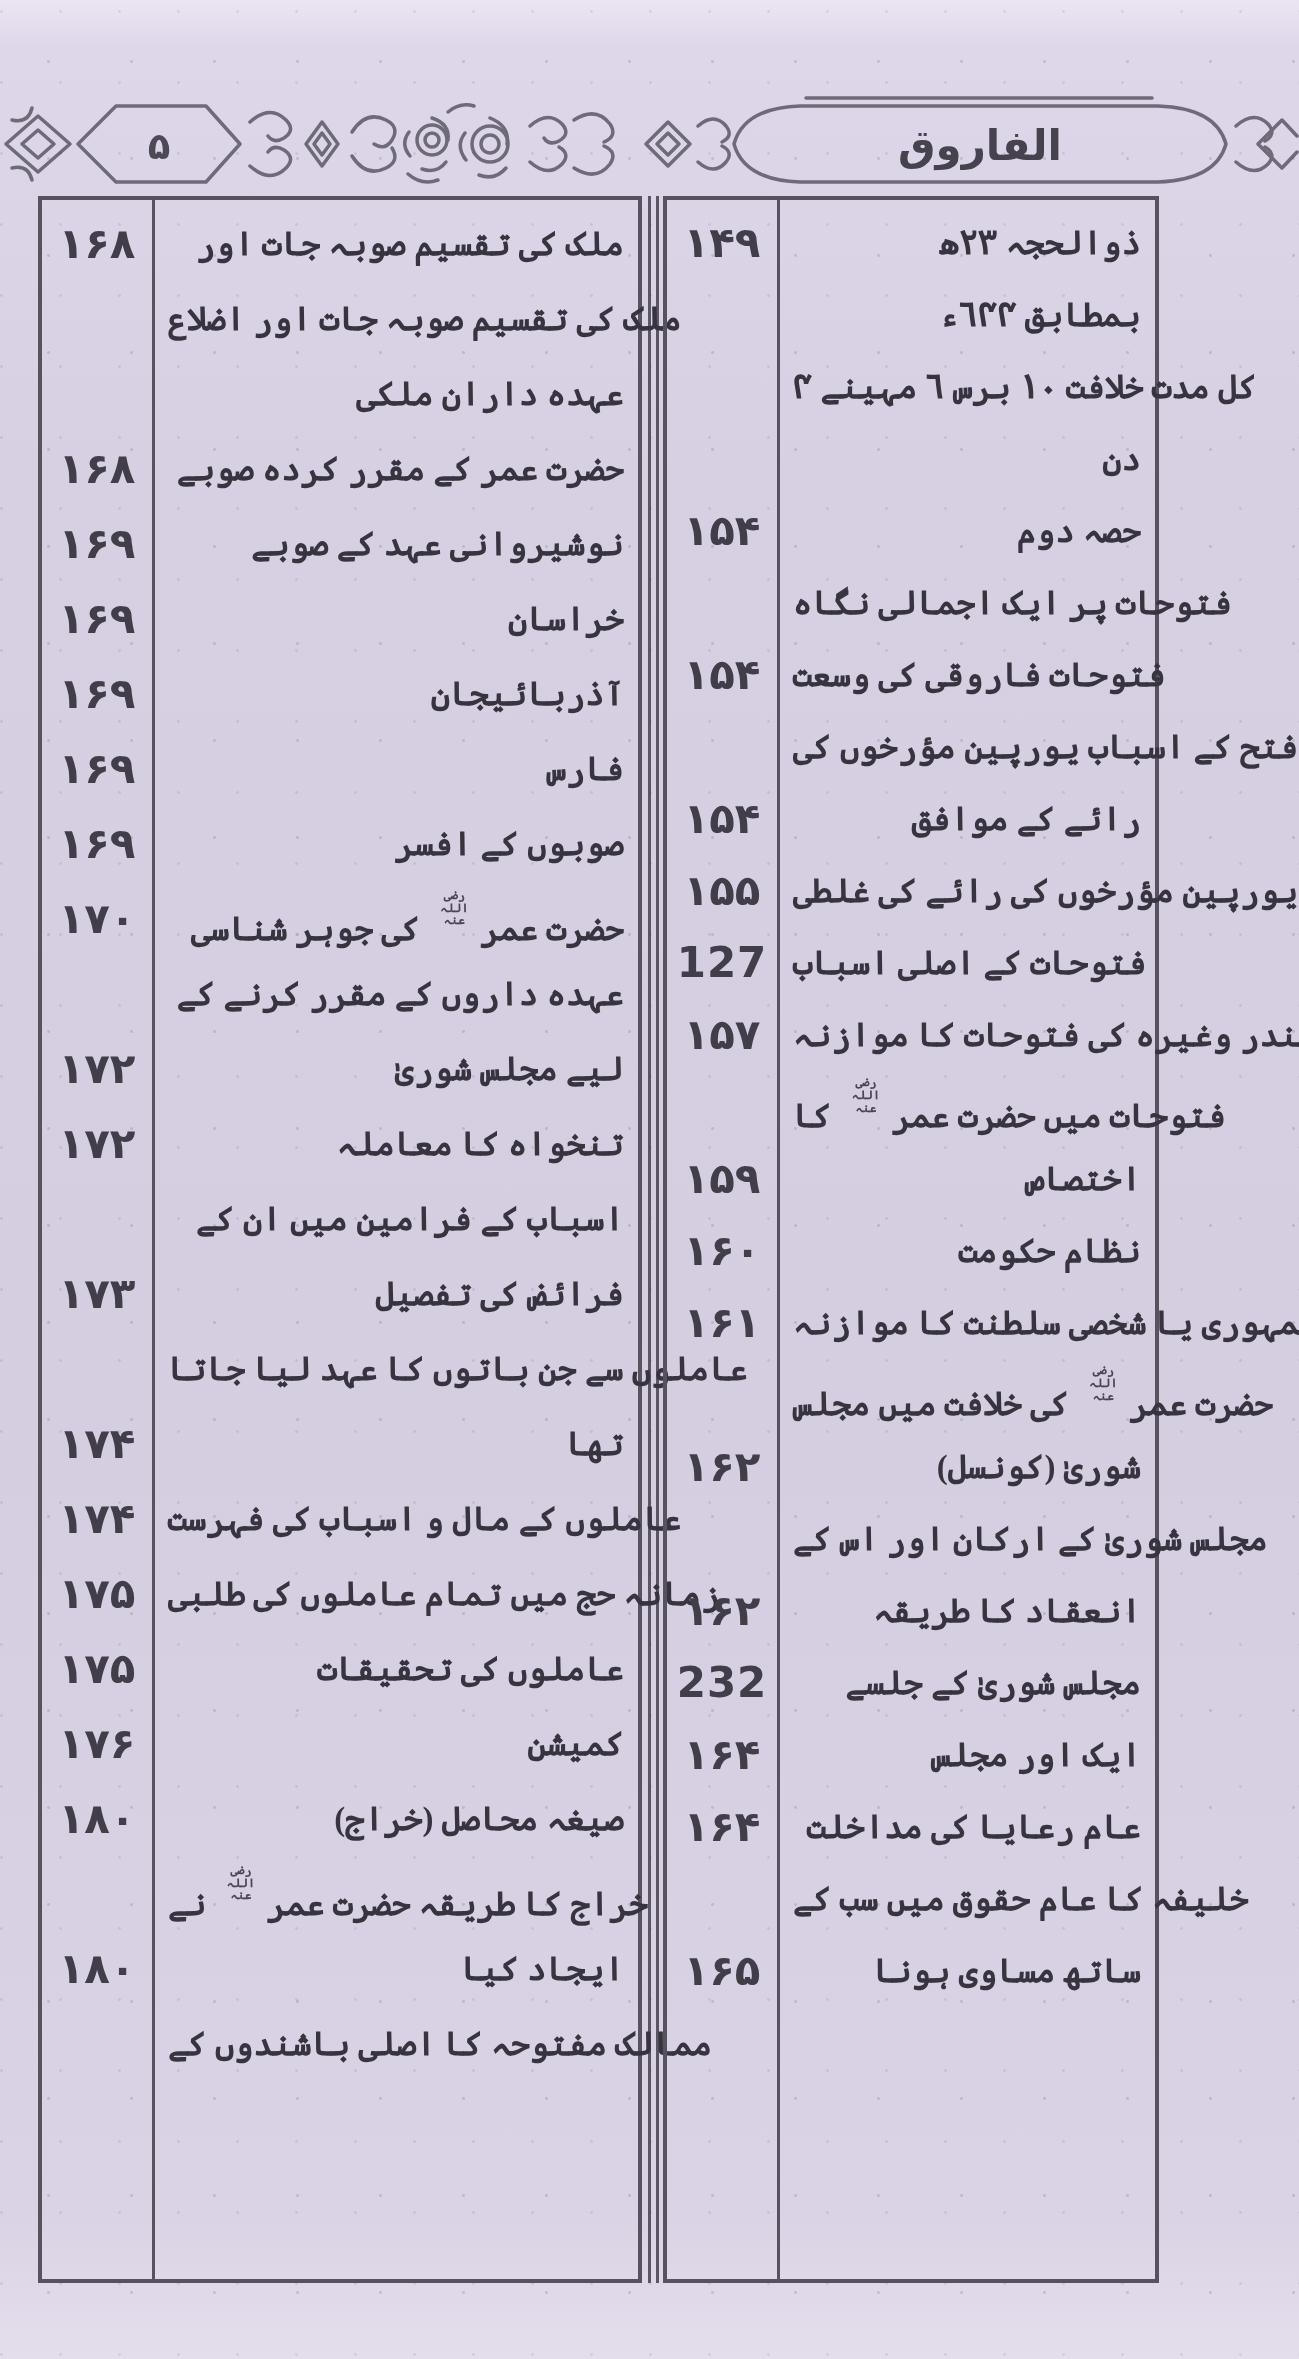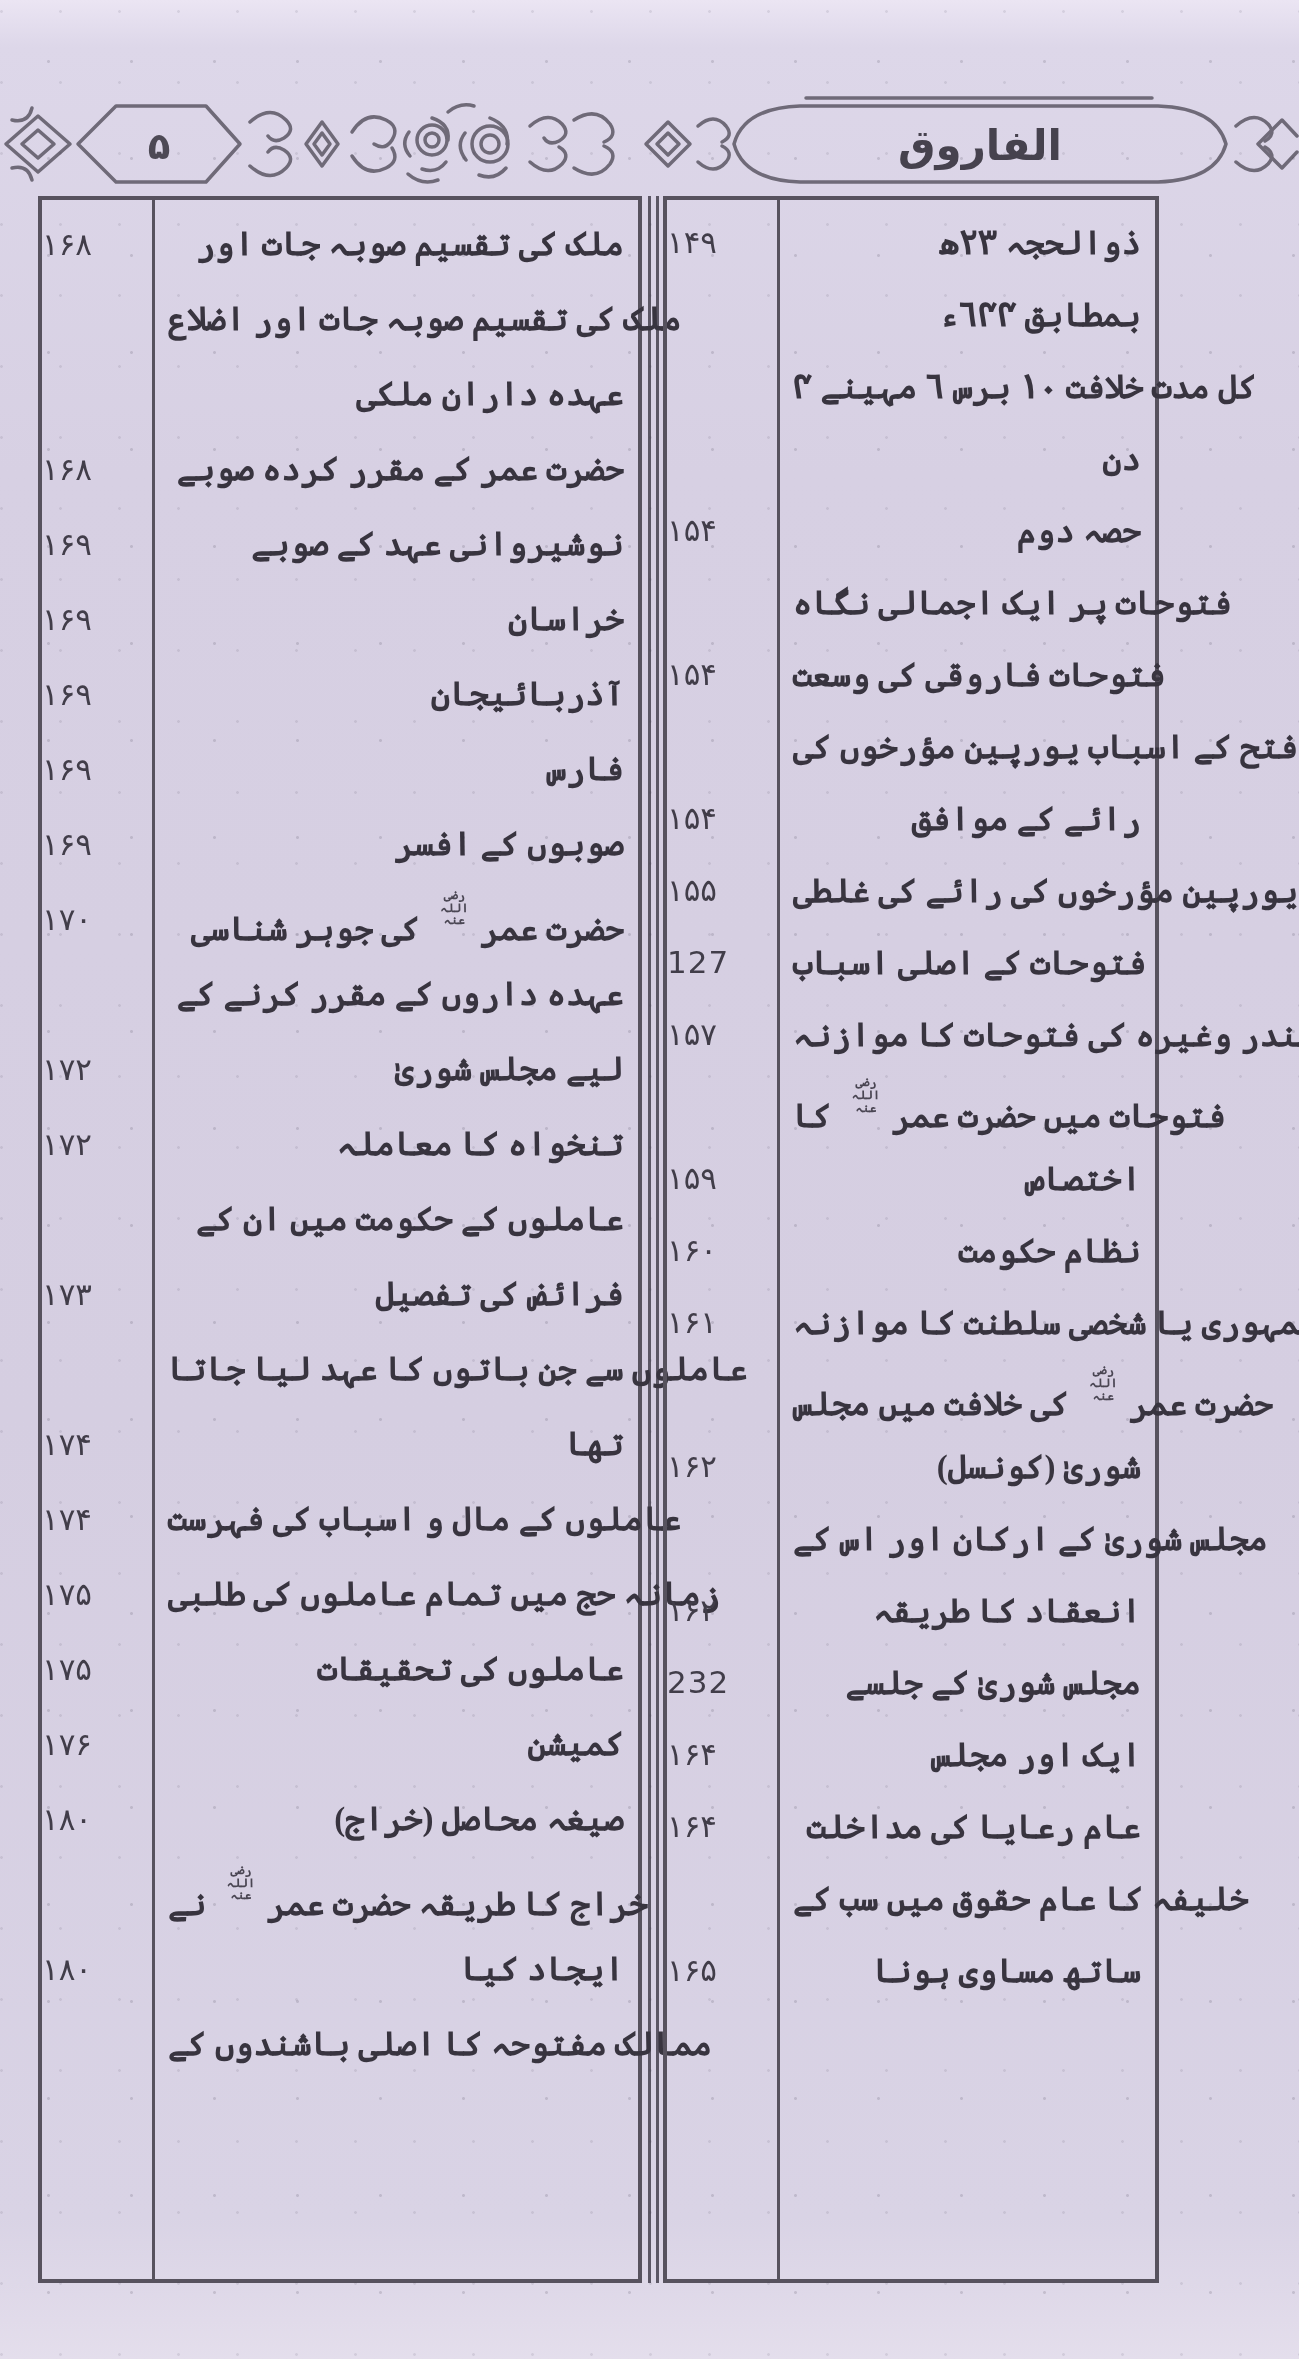--- a/index.html
+++ b/index.html
@@ -30,21 +30,21 @@
     box-sizing:border-box;
   }
   .box-left{left:38px;width:604px;}
   .box-right{left:663px;width:496px;}
   .numdiv{position:absolute;top:0;bottom:0;left:110px;width:3px;background:#57525e;}
   .rows{position:absolute;left:0;right:0;top:6px;bottom:0;display:flex;flex-direction:column;}
   .row{display:flex;flex:0 0 auto;align-items:center;}
   .box-right .row{height:72px;}
   .box-left .row{height:75px;}
   .numcell{
-    width:110px;flex:0 0 110px;font-size:31px;font-weight:400;
+    width:110px;flex:0 0 110px;text-align:center;font-size:42px;font-weight:700;
     letter-spacing:1px;color:#413d49;
   }
   .textcell{
     flex:1 1 auto;direction:rtl;text-align:right;font-size:33px;font-weight:600;
     white-space:nowrap;padding:0 14px 0 16px;overflow:visible;color:#38343f;font-family:Liberation Serif, serif;
   }
   .honorific{
     display:inline-block;width:46px;font-size:12px;line-height:1.05;text-align:center;
     vertical-align:16px;white-space:normal;margin:0 3px;font-weight:700;color:#4a4653;
   }
@@ -166,21 +166,21 @@
         <div class="row">
           <div class="numcell">۱۷۲</div>
           <div class="textcell" dir="rtl"><span>لیے مجلس شوریٰ</span></div>
         </div>
         <div class="row">
           <div class="numcell">۱۷۲</div>
           <div class="textcell" dir="rtl"><span>تنخواہ کا معاملہ</span></div>
         </div>
         <div class="row">
           <div class="numcell"></div>
-          <div class="textcell" dir="rtl"><span>عاملوں کے حکومت میں ان کے</span></div>
+          <div class="textcell" dir="rtl"><span>اسباب کے فرامین میں ان کے</span></div>
         </div>
         <div class="row">
           <div class="numcell">۱۷۳</div>
           <div class="textcell" dir="rtl"><span>فرائض کی تفصیل</span></div>
         </div>
         <div class="row">
           <div class="numcell"></div>
           <div class="textcell" dir="rtl"><span>عاملوں سے جن باتوں کا عہد لیا جاتا</span></div>
         </div>
         <div class="row">

